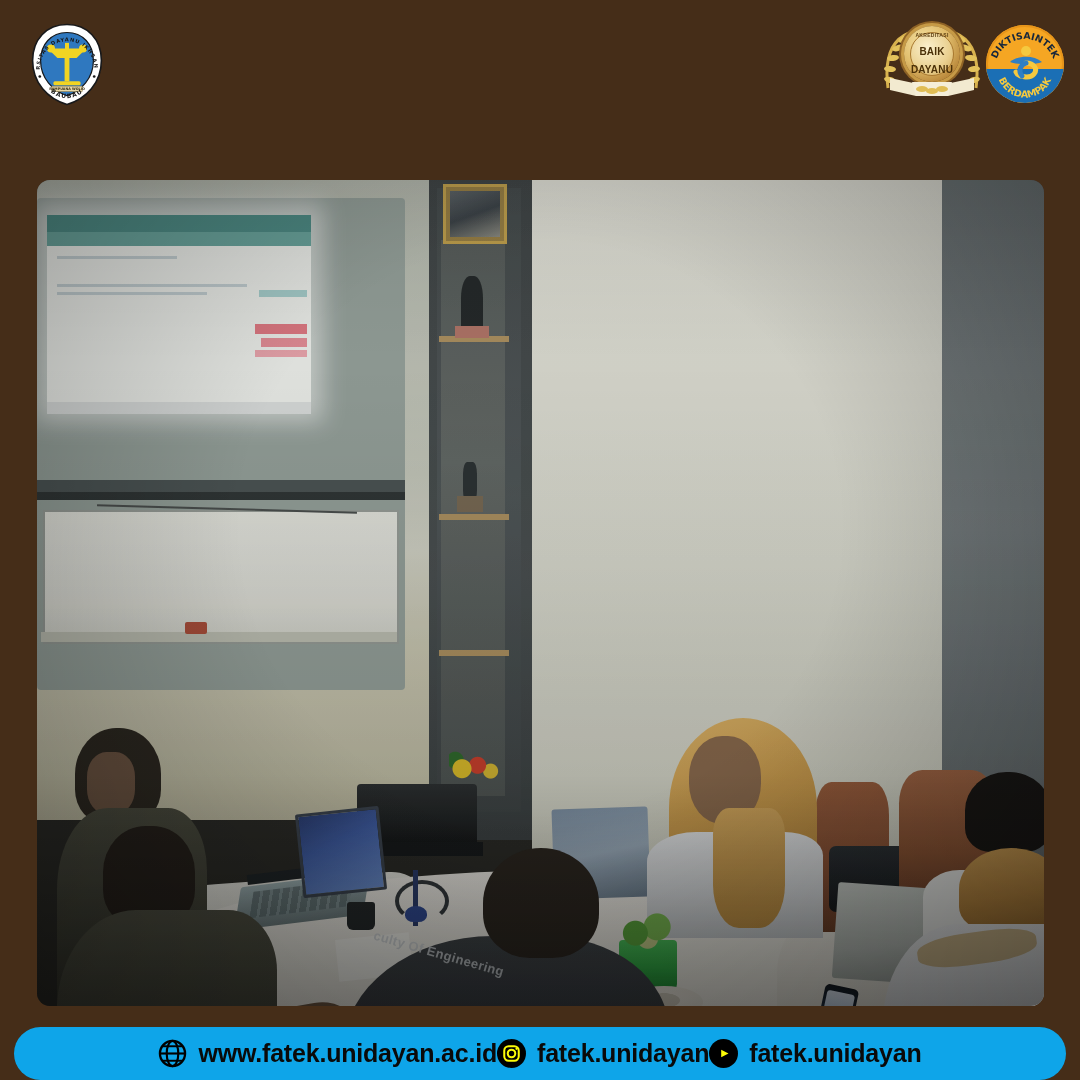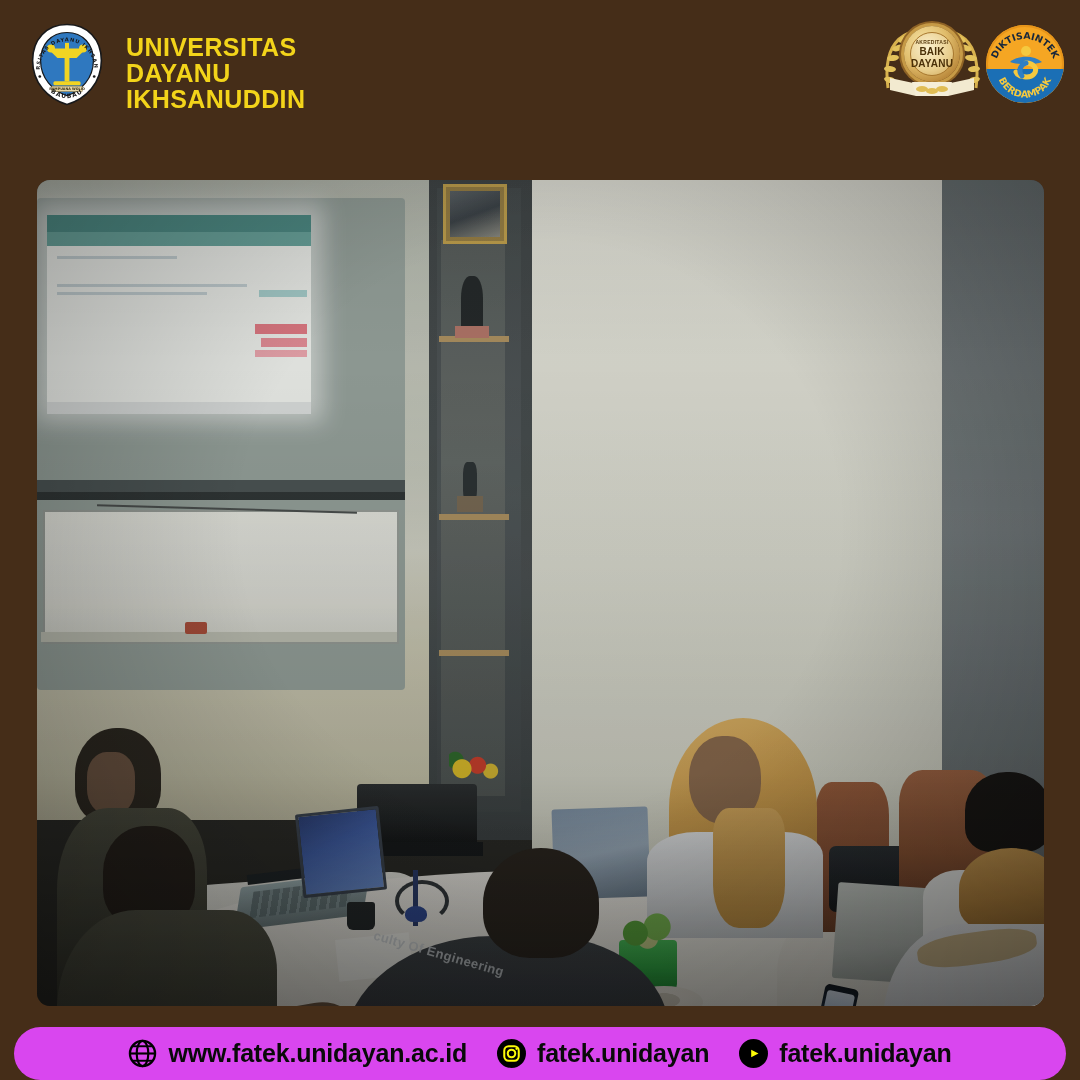--- a/index.html
+++ b/index.html
@@ -41,21 +41,21 @@
     position:absolute;left:22px;top:8px;width:56px;height:56px;border-radius:50%;
     background:
       radial-gradient(circle at 35% 30%, #f6e3a5 0%, #e0bc6a 45%, #b9873a 78%, #8c5f22 100%);
     box-shadow:0 0 0 3px #c69a46, 0 0 0 5px #8f6326;
     display:flex;flex-direction:column;align-items:center;justify-content:center;
   }
   .medal .disc .inner{
     width:42px;height:42px;border-radius:50%;
     background:radial-gradient(circle at 40% 35%, #fbf0cd 0%, #e9cf8e 60%, #cda556 100%);
     border:1px solid #a8782f;
-    display:flex;flex-direction:column;align-items:center;justify-content:center;
+    display:flex;flex-direction:column;align-items:center;justify-content:space-between;
     line-height:1;
   }
   .medal .t-small{font-size:5px;font-weight:bold;color:#5a3c10;letter-spacing:.3px;}
   .medal .t-big{font-size:10px;font-weight:bold;color:#4a3008;letter-spacing:.2px;margin-top:2px;}
   .medal .ribbon{
     position:absolute;left:6px;top:56px;width:88px;height:26px;
   }
 
   
   .dikti{
@@ -196,22 +196,22 @@
   .vignette{left:0;top:0;width:1007px;height:826px;
     background:
       radial-gradient(ellipse at 50% 42%, rgba(0,0,0,0) 42%, rgba(0,0,0,.30) 100%),
       linear-gradient(180deg, rgba(0,0,0,.06) 0%, rgba(0,0,0,0) 22%, rgba(0,0,0,.10) 72%, rgba(0,0,0,.40) 100%);
   }
   .tint{left:0;top:0;width:1007px;height:826px;background:rgba(42,36,26,.10);}
 
   
   #footer{
     position:absolute;left:14px;top:1027px;width:1052px;height:53px;
-    background:#d946ef;border-radius:27px;
-    display:flex;align-items:center;justify-content:center;gap:30px;
+    background:#0ea5e9;border-radius:27px;
+    display:flex;align-items:center;justify-content:center;
   }
   .f-item{display:flex;align-items:center;gap:11px;}
   .f-label{color:#0a0a0a;font-size:25px;font-weight:bold;letter-spacing:-.2px;white-space:nowrap;}
   .f-ico{width:29px;height:29px;flex:0 0 29px;}
 </style>
 </head>
 <body>
 
 <div id="header">
 
@@ -244,25 +244,20 @@
         <textPath href="#arcTop" startOffset="50%" text-anchor="middle">UNIVERSITAS DAYANU IKHSANUDDIN</textPath>
       </text>
       <text font-family="DejaVu Sans, sans-serif" font-size="7.5" font-weight="bold" fill="#17181a" letter-spacing="1.6">
         <textPath href="#arcBot" startOffset="50%" text-anchor="middle">BAUBAU</textPath>
       </text>
       <circle cx="16" cy="68" r="1.7" fill="#17181a"></circle>
       <circle cx="84" cy="68" r="1.7" fill="#17181a"></circle>
     </svg>
   </div>
 
-  <div id="brand-title">
-    <div>UNIVERSITAS</div>
-    <div>DAYANU</div>
-    <div>IKHSANUDDIN</div>
-  </div>
 
   <div id="badges">
 
     <div class="medal">
       <svg class="laurel-l" viewBox="0 0 30 64">
         <path d="M27 3 C10 10 2 28 6 58" stroke="#d8b24e" stroke-width="3" fill="none"></path>
         <g fill="#e3c25c">
           <ellipse cx="22" cy="9" rx="6" ry="3" transform="rotate(-28 22 9)"></ellipse>
           <ellipse cx="16" cy="18" rx="6" ry="3" transform="rotate(-18 16 18)"></ellipse>
           <ellipse cx="11" cy="28" rx="6" ry="3" transform="rotate(-8 11 28)"></ellipse>

